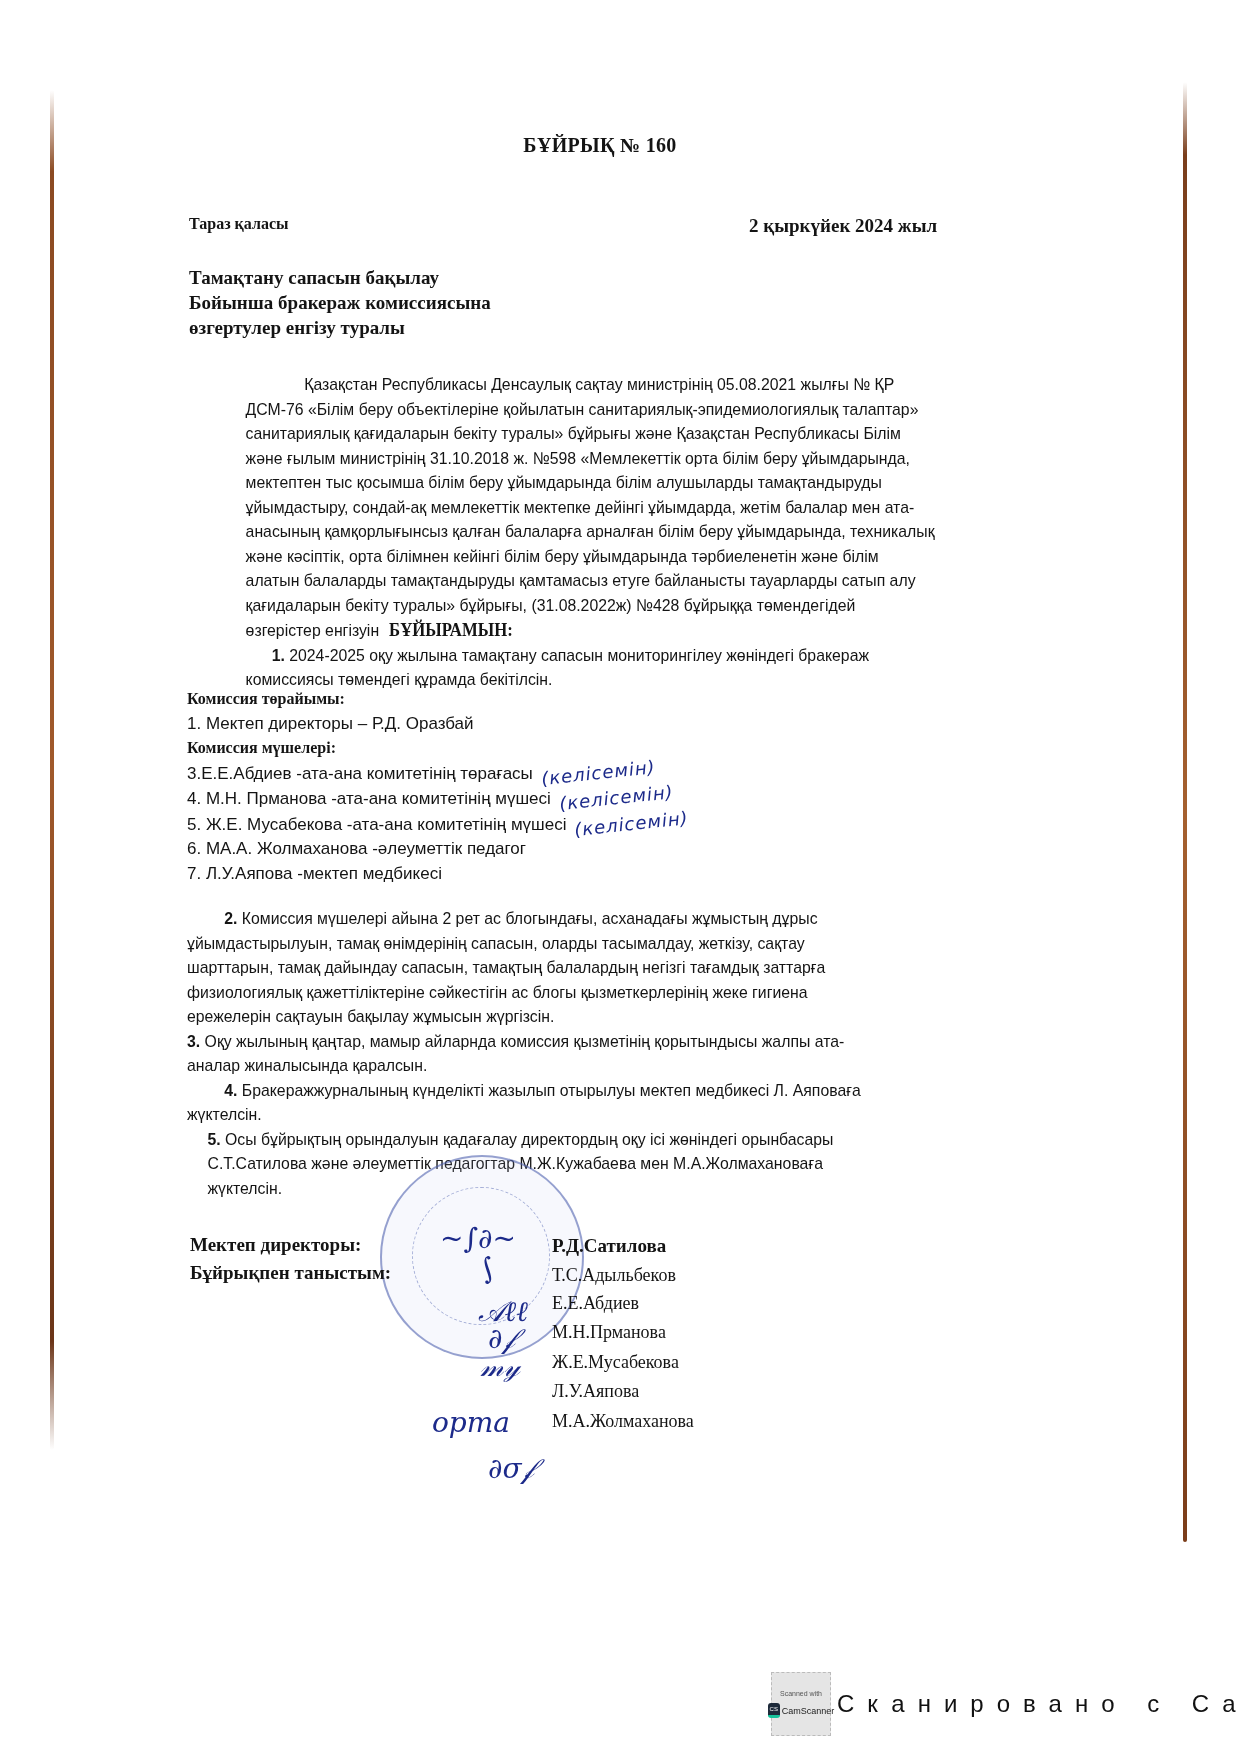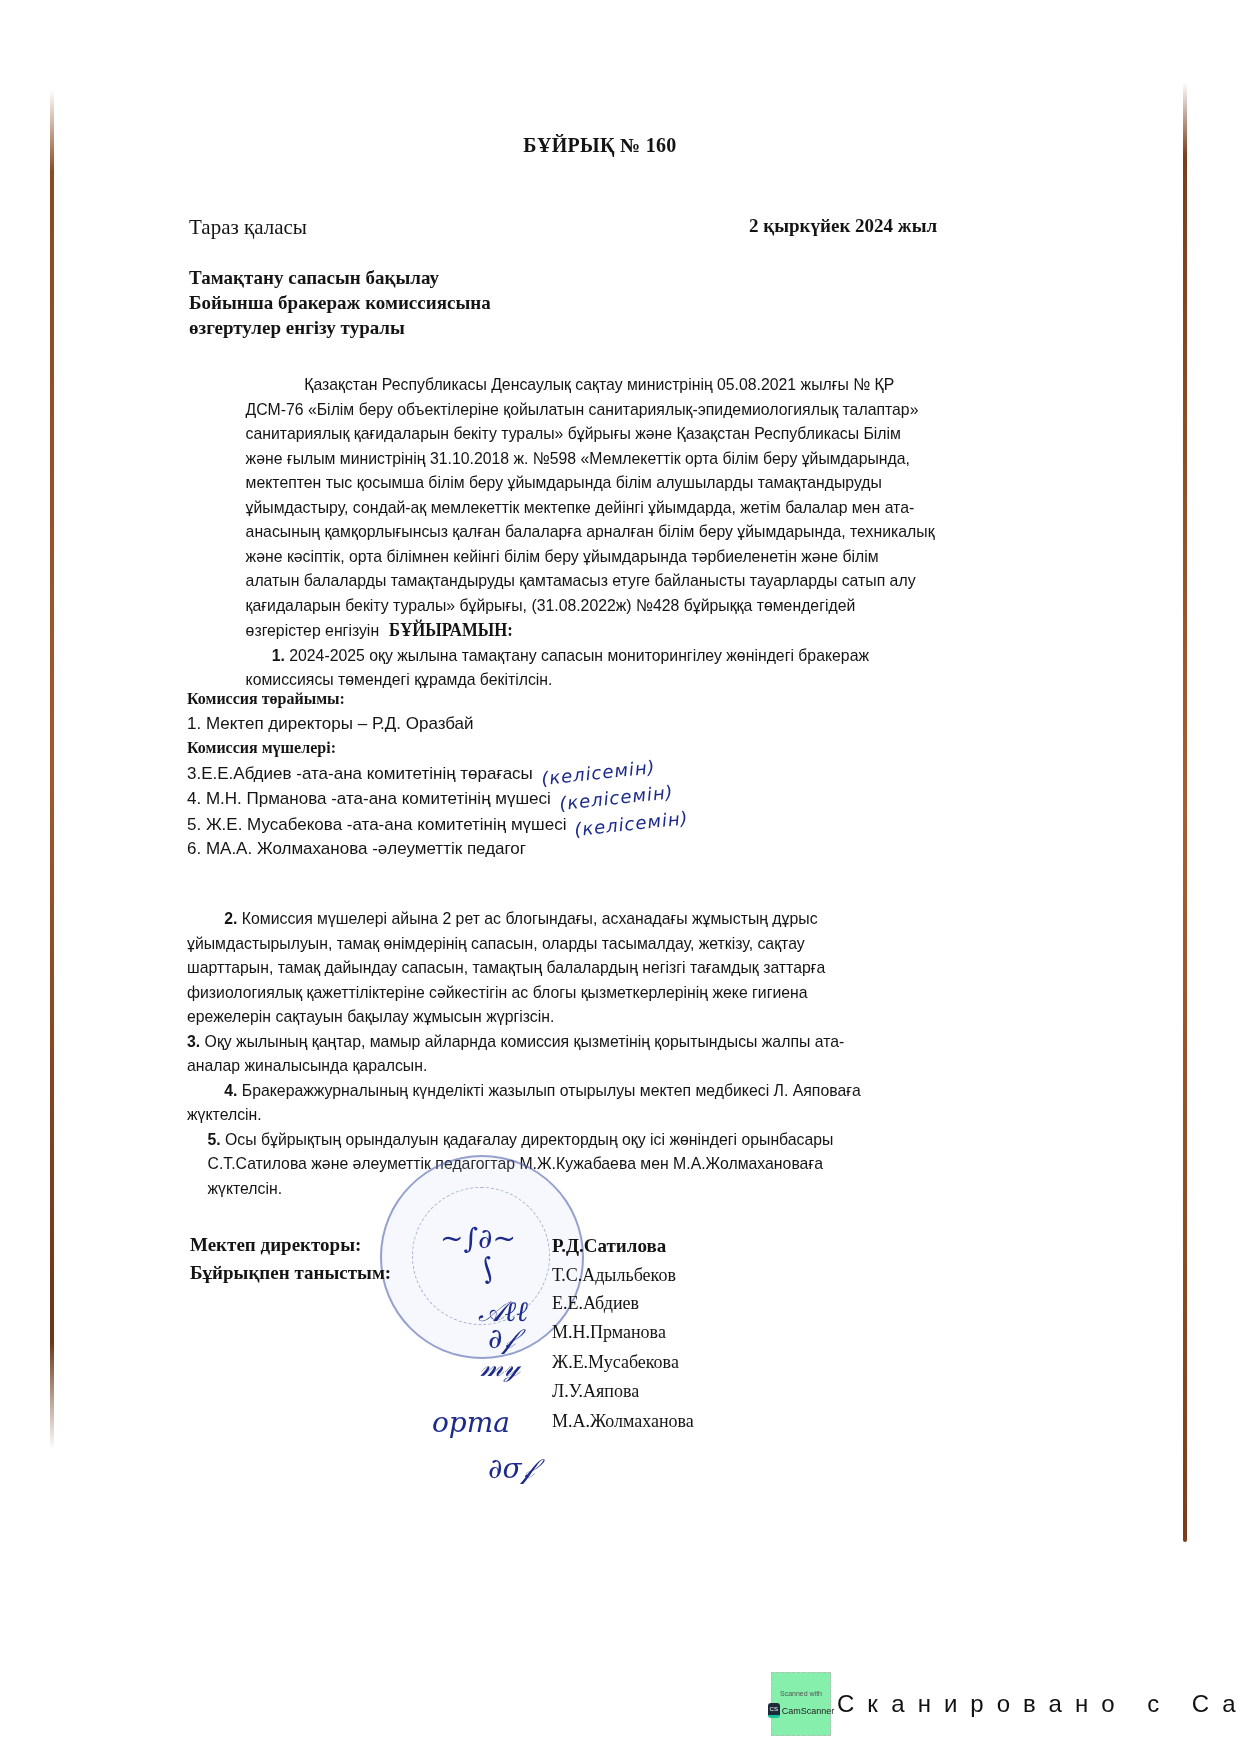--- a/index.html
+++ b/index.html
@@ -15,21 +15,21 @@
     .edge-right {
       position: absolute; left: 1183px; top: 82px; width: 4px; height: 1460px;
       background: linear-gradient(to bottom, rgba(140,80,40,0) 0%, #7a3e1c 5%, #a5602f 50%, #7b3d1a 100%);
       border-radius: 2px;
     }
     .title {
       position: absolute; top: 134px; left: 0; width: 1240px; text-align: center;
       font-family: "Liberation Serif", serif; font-weight: bold; font-size: 20px; letter-spacing: 0.3px;
     }
     .title span { margin-left: -40px; }
-    .city { position: absolute; top: 215px; left: 189px; font-weight: normal; font-size: 21px; }
+    .city { position: absolute; top: 215px; left: 189px; font-weight: bold; font-size: 16px; }
     .date { position: absolute; top: 215px; left: 749px; font-weight: bold; font-size: 19px; }
     .subject { position: absolute; top: 265px; left: 189px; font-weight: bold; font-size: 19px; line-height: 25px; }
     .body-text {
       position: absolute; left: 187px; width: 832px; font-family: "Liberation Sans", "DejaVu Sans", sans-serif;
       font-size: 17px; line-height: 24.5px; text-align: justify; transform: scaleX(0.93); transform-origin: left top;
       width: 895px;
     }
     .preamble { top: 373px; text-indent: 63px; }
     .line { white-space: nowrap; }
     .bold { font-weight: bold; }
@@ -44,21 +44,21 @@
     .names { position: absolute; top: 1231px; left: 552px; font-size: 18px; line-height: 29.5px; }
     .names .dir { font-weight: bold; font-size: 19px; }
     .stamp {
       position: absolute; left: 380px; top: 1155px; width: 200px; height: 200px; border-radius: 50%;
       border: 2px solid rgba(70,90,170,0.55); background: rgba(190,200,235,0.12);
     }
     .stamp-inner { position: absolute; left: 30px; top: 30px; width: 136px; height: 136px; border-radius: 50%; border: 1px dashed rgba(70,90,170,0.45); }
     .signature { position: absolute; font-family: "DejaVu Serif", serif; font-style: italic; color: #1c2a8a; font-size: 28px; }
     .camscanner { position: absolute; left: 771px; top: 1672px; display: flex; align-items: center; }
     .cs-logo {
-      width: 58px; height: 62px; border: 1px dashed #bbbbbb; background: #86efac; font-family: "Liberation Sans", sans-serif;
+      width: 58px; height: 62px; border: 1px dashed #bbbbbb; background: #e5e5e5; font-family: "Liberation Sans", sans-serif;
       display: flex; flex-direction: column; align-items: center; justify-content: center; font-size: 7px; color: #555;
     }
     .cs-logo .cs-row { display: flex; align-items: center; margin-top: 6px; }
     .cs-logo .cs-badge { width: 12px; height: 12px; background: #1d2a3a; border-radius: 3px; color: #fff; font-size: 6px; display: flex; align-items: center; justify-content: center; border-bottom: 3px solid #17c39b; }
     .cs-logo .cs-name { font-size: 9px; color: #222; margin-left: 2px; }
     .cs-text { font-family: "Liberation Sans", sans-serif; font-size: 24px; letter-spacing: 13px; color: #111; margin-left: 6px; white-space: nowrap; }
   </style>
 </head>
 <body>
 
@@ -98,20 +98,21 @@
 </div>
 
 <div class="list" style="top:687px">
   <div class="heading">Комиссия төрайымы:</div>
   <div>1. Мектеп директоры – Р.Д. Оразбай</div>
   <div class="heading">Комиссия мүшелері:</div>
   <div><span>3.Е.Е.Абдиев -ата-ана  комитетінің төрағасы</span><span class="handnote">(келісемін)</span></div>
   <div><span>4. М.Н. Прманова   -ата-ана  комитетінің мүшесі</span><span class="handnote">(келісемін)</span></div>
   <div><span>5. Ж.Е. Мусабекова  -ата-ана комитетінің мүшесі</span><span class="handnote">(келісемін)</span></div>
   <div><span>6. МА.А. Жолмаханова -әлеуметтік педагог</span></div>
+  <div><span>7. Л.У.Аяпова -мектеп  медбикесі</span></div>
 </div>
 
 <div class="body-text para2">
   <div class="line" style="padding-left:40px"><span class="bold">2.</span><span> Комиссия мүшелері айына 2 рет ас блогындағы, асханадағы жұмыстың дұрыс</span></div>
   <div class="line">ұйымдастырылуын, тамақ өнімдерінің сапасын, оларды тасымалдау, жеткізу, сақтау</div>
   <div class="line">шарттарын, тамақ дайындау сапасын, тамақтың балалардың негізгі тағамдық заттарға</div>
   <div class="line">физиологиялық қажеттіліктеріне сәйкестігін ас блогы қызметкерлерінің жеке гигиена</div>
   <div class="line">ережелерін сақтауын бақылау жұмысын жүргізсін.</div>
   <div class="line"><span class="bold">3.</span><span> Оқу жылының қаңтар, мамыр айларнда комиссия қызметінің қорытындысы жалпы ата-</span></div>
   <div class="line">аналар жиналысында қаралсын.</div>

